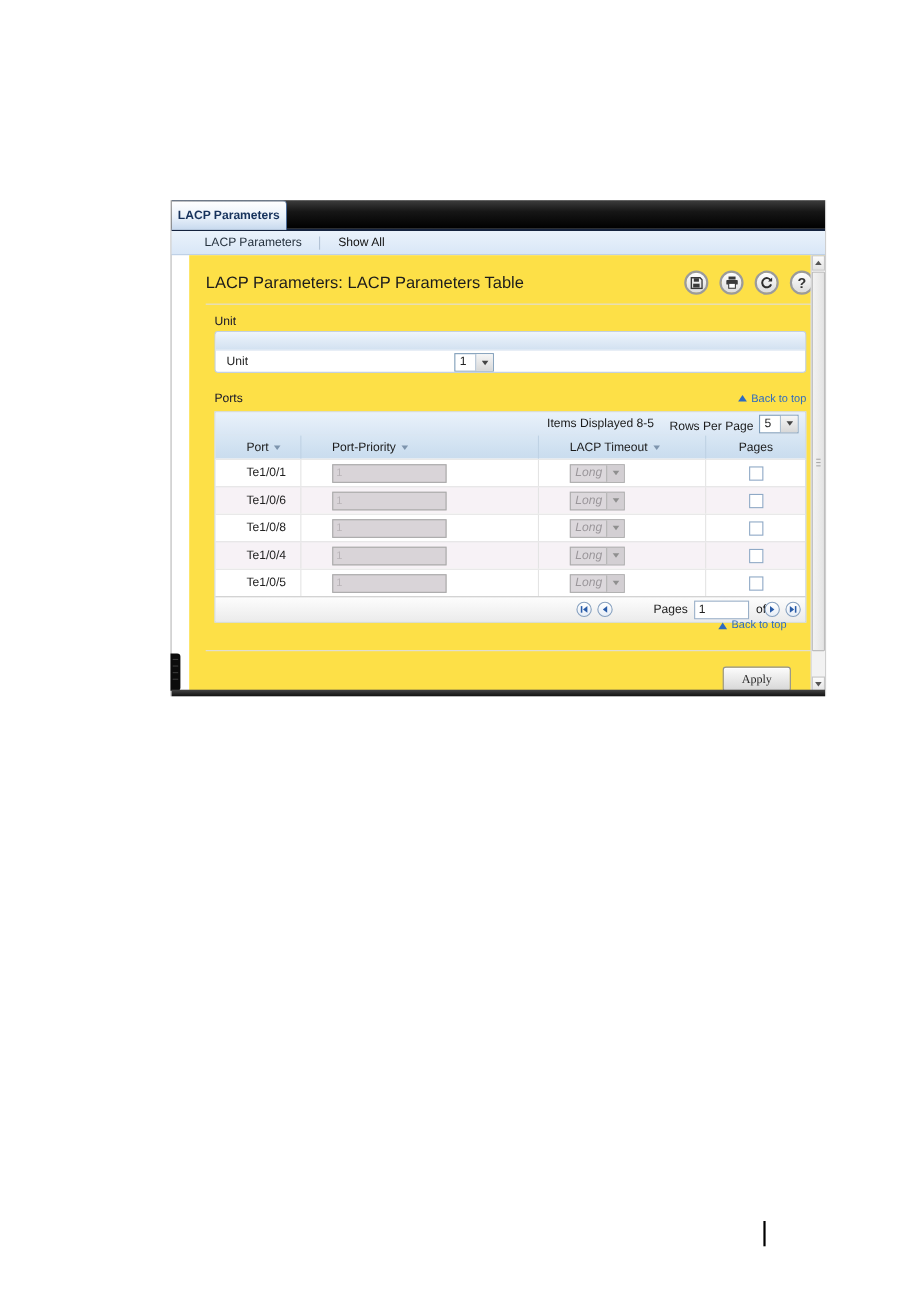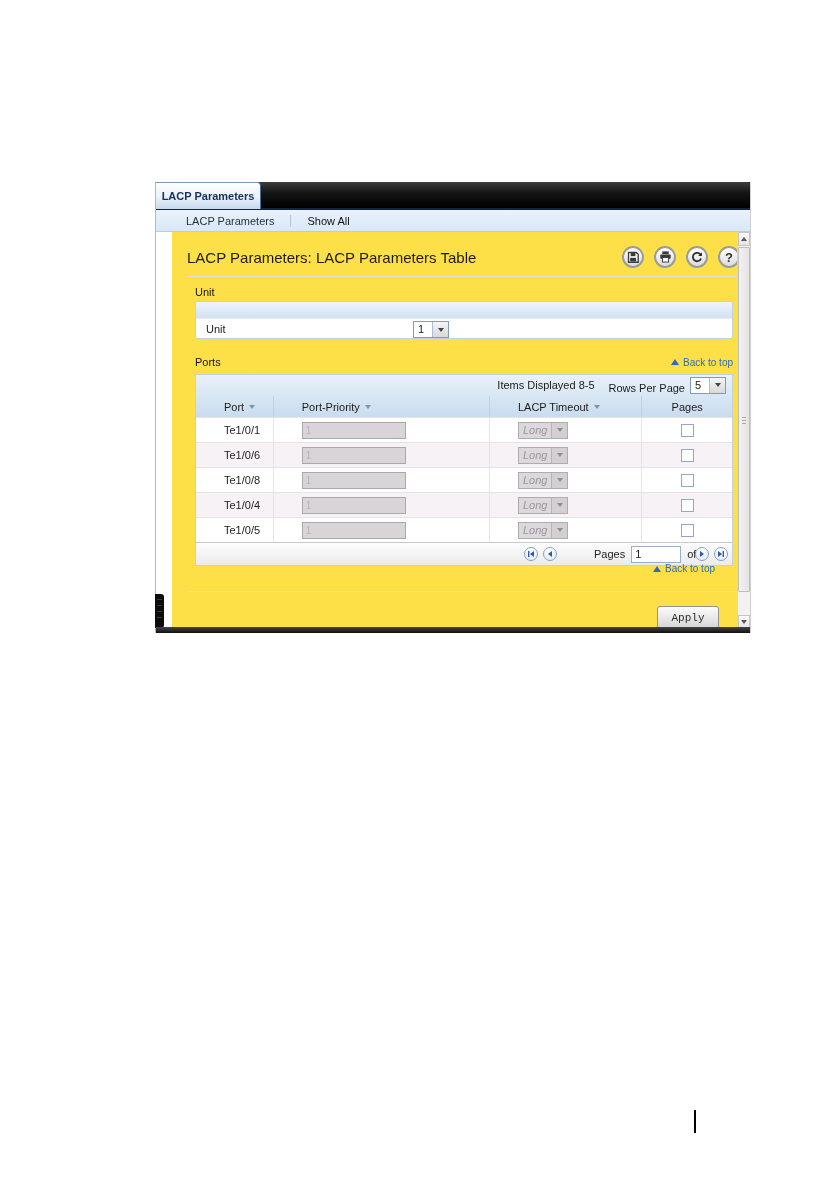--- a/index.html
+++ b/index.html
@@ -146,21 +146,21 @@
     font-family:"Liberation Sans",sans-serif;color:#222;
   }
   .grp2{position:absolute;right:4px;}
   
   .backtop2{position:absolute;top:331px;right:35px;}
   .applydiv{position:absolute;left:15px;top:359px;width:553px;height:1px;background:#dedede;}
   .applybtn{
     position:absolute;left:485px;top:374px;width:62px;height:23px;
     border:1px solid #929292;border-radius:3px;background:linear-gradient(#fcfcfc,#d6d6d6);
     font-size:11px;color:#2b2b2b;display:flex;align-items:center;justify-content:center;
-    font-family:Liberation Mono, monospace;box-shadow:inset 0 1px 0 #fff;
+    font-family:Liberation Serif, serif;box-shadow:inset 0 1px 0 #fff;
   }
   
   .bottomstrip{
     position:absolute;left:0;right:0;bottom:0;height:6px;
     background:linear-gradient(#454545,#101010);
   }
   .sidehandle{
     position:absolute;left:-1px;top:412px;width:9px;height:34px;background:#0c0c0c;
     border-radius:0 3px 3px 0;
   }

